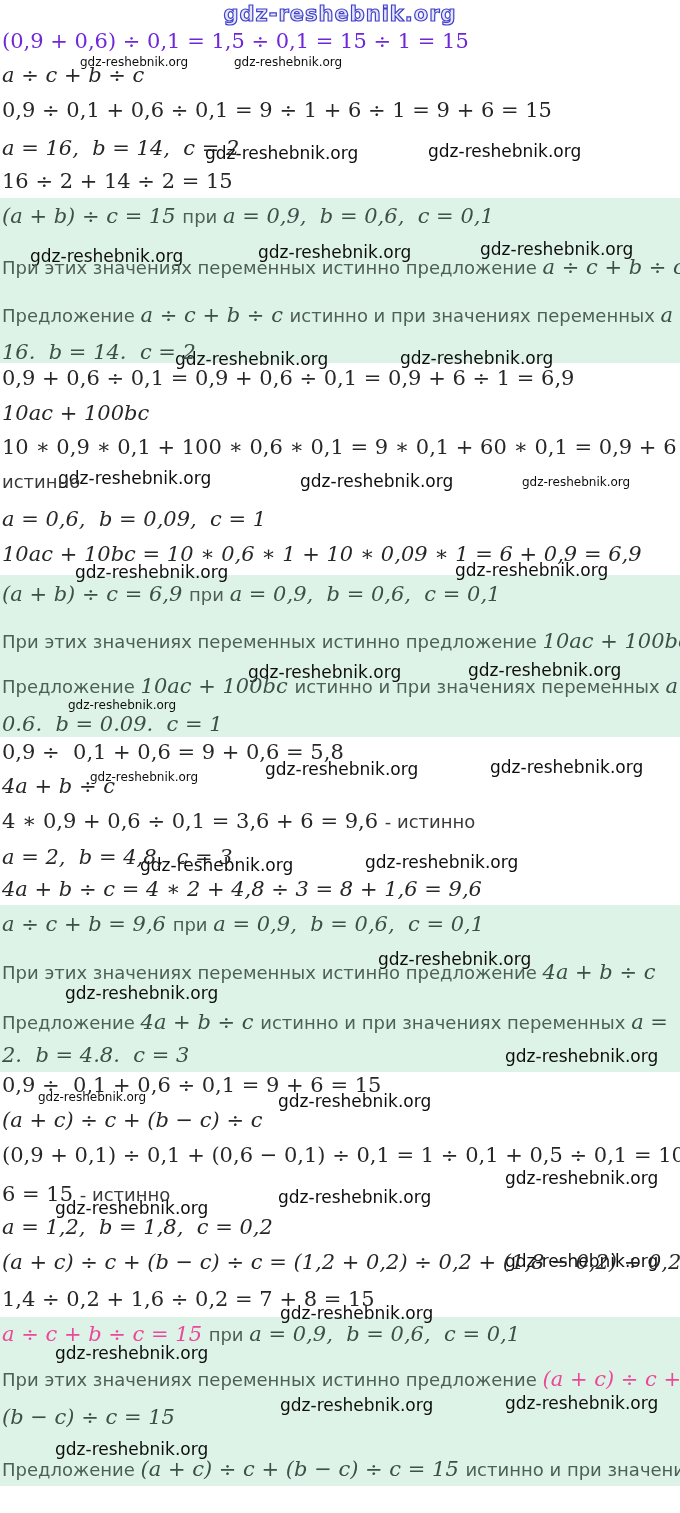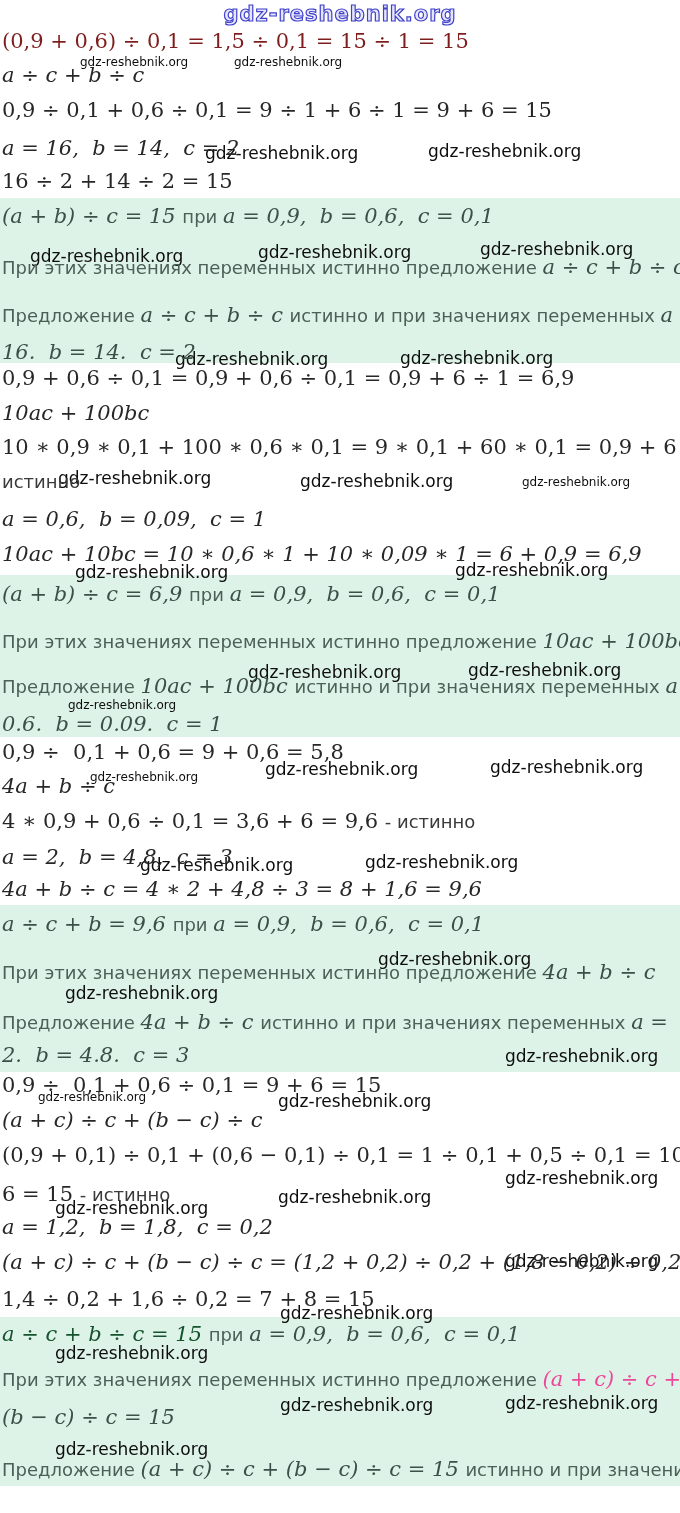--- a/index.html
+++ b/index.html
@@ -54,21 +54,21 @@
 
 <div id="page">
   <div id="header-wm" style="color: rgb(230, 230, 250);">gdz-reshebnik.org</div>
   <div id="bands">
       <div class="band" style="top: 198px; height: 165px; background: rgb(222, 243, 231);"></div>
       <div class="band" style="top: 575px; height: 162px; background: rgb(222, 243, 231);"></div>
       <div class="band" style="top: 905px; height: 167px; background: rgb(222, 243, 231);"></div>
       <div class="band" style="top: 1317px; height: 196px; background: rgb(222, 243, 231);"></div>
     </div>
   <div id="lines">
-      <div class="line" style="top: 30px;"><span class="seg-m" style="color: #7f1d1d; margin-top: 14px;">(0,9 + 0,6) ÷ 0,1 = 1,5 ÷ 0,1 = 15 ÷ 1 = 15</span></div>
+      <div class="line" style="top: 30px;"><span class="seg-m" style="color: #6d28d9; margin-top: 14px;">(0,9 + 0,6) ÷ 0,1 = 1,5 ÷ 0,1 = 15 ÷ 1 = 15</span></div>
       <div class="line" style="top: 64px;"><span class="seg-mi" style="color: rgb(39, 39, 39);">a ÷ c + b ÷ c</span></div>
       <div class="line" style="top: 99px;"><span class="seg-m" style="color: rgb(39, 39, 39);">0,9 ÷ 0,1 + 0,6 ÷ 0,1 = 9 ÷ 1 + 6 ÷ 1 = 9 + 6 = 15</span></div>
       <div class="line" style="top: 137px;"><span class="seg-mi" style="color: rgb(39, 39, 39);">a = 16,  b = 14,  c = 2</span></div>
       <div class="line" style="top: 170px;"><span class="seg-m" style="color: rgb(39, 39, 39);">16 ÷ 2 + 14 ÷ 2 = 15</span></div>
       <div class="line" style="top: 205px;"><span class="seg-mi" style="color: rgb(61, 79, 73);">(a + b) ÷ c = 15 </span><span class="seg-s" style="color: rgb(77, 95, 87);">при </span><span class="seg-mi" style="color: rgb(61, 79, 73);">a = 0,9,  b = 0,6,  c = 0,1</span></div>
       <div class="line" style="top: 256px;"><span class="seg-s" style="color: rgb(77, 95, 87);">При этих значениях переменных истинно предложение </span><span class="seg-mi" style="color: rgb(61, 79, 73);">a ÷ c + b ÷ c</span></div>
       <div class="line" style="top: 304px;"><span class="seg-s" style="color: rgb(77, 95, 87);">Предложение </span><span class="seg-mi" style="color: rgb(61, 79, 73);">a ÷ c + b ÷ c </span><span class="seg-s" style="color: rgb(77, 95, 87);">истинно и при значениях переменных </span><span class="seg-mi" style="color: rgb(61, 79, 73);">a =</span></div>
       <div class="line" style="top: 341px;"><span class="seg-mi" style="color: rgb(61, 79, 73);">16.  b = 14.  c = 2</span></div>
       <div class="line" style="top: 367px;"><span class="seg-m" style="color: rgb(39, 39, 39);">0,9 + 0,6 ÷ 0,1 = 0,9 + 0,6 ÷ 0,1 = 0,9 + 6 ÷ 1 = 6,9</span></div>
       <div class="line" style="top: 402px;"><span class="seg-mi" style="color: rgb(39, 39, 39);">10ac + 100bc</span></div>
@@ -89,21 +89,21 @@
       <div class="line" style="top: 961px;"><span class="seg-s" style="color: rgb(77, 95, 87);">При этих значениях переменных истинно предложение </span><span class="seg-mi" style="color: rgb(61, 79, 73);">4a + b ÷ c</span></div>
       <div class="line" style="top: 1011px;"><span class="seg-s" style="color: rgb(77, 95, 87);">Предложение </span><span class="seg-mi" style="color: rgb(61, 79, 73);">4a + b ÷ c </span><span class="seg-s" style="color: rgb(77, 95, 87);">истинно и при значениях переменных </span><span class="seg-mi" style="color: rgb(61, 79, 73);">a =</span></div>
       <div class="line" style="top: 1044px;"><span class="seg-mi" style="color: rgb(61, 79, 73);">2.  b = 4.8.  c = 3</span></div>
       <div class="line" style="top: 1074px;"><span class="seg-m" style="color: rgb(39, 39, 39);">0,9 ÷  0,1 + 0,6 ÷ 0,1 = 9 + 6 = 15</span></div>
       <div class="line" style="top: 1109px;"><span class="seg-mi" style="color: rgb(39, 39, 39);">(a + c) ÷ c + (b − c) ÷ c</span></div>
       <div class="line" style="top: 1144px;"><span class="seg-m" style="color: rgb(39, 39, 39);">(0,9 + 0,1) ÷ 0,1 + (0,6 − 0,1) ÷ 0,1 = 1 ÷ 0,1 + 0,5 ÷ 0,1 = 10 +</span></div>
       <div class="line" style="top: 1183px;"><span class="seg-m" style="color: rgb(39, 39, 39);">6 = 15 </span><span class="seg-s" style="color: rgb(58, 58, 58);">- истинно</span></div>
       <div class="line" style="top: 1216px;"><span class="seg-mi" style="color: rgb(39, 39, 39);">a = 1,2,  b = 1,8,  c = 0,2</span></div>
       <div class="line" style="top: 1251px;"><span class="seg-mi" style="color: rgb(39, 39, 39);">(a + c) ÷ c + (b − c) ÷ c = (1,2 + 0,2) ÷ 0,2 + (1,8 − 0,2) ÷ 0,2 =</span></div>
       <div class="line" style="top: 1288px;"><span class="seg-m" style="color: rgb(39, 39, 39); margin-top: 12px;">1,4 ÷ 0,2 + 1,6 ÷ 0,2 = 7 + 8 = 15</span></div>
-      <div class="line" style="top: 1323px;"><span class="seg-mi" style="color: #14532d;">a ÷ c + b ÷ c = 15 </span><span class="seg-s" style="color: rgb(77, 95, 87);">при </span><span class="seg-mi" style="color: rgb(61, 79, 73);">a = 0,9,  b = 0,6,  c = 0,1</span></div>
+      <div class="line" style="top: 1323px;"><span class="seg-mi" style="color: #ec4899;">a ÷ c + b ÷ c = 15 </span><span class="seg-s" style="color: rgb(77, 95, 87);">при </span><span class="seg-mi" style="color: rgb(61, 79, 73);">a = 0,9,  b = 0,6,  c = 0,1</span></div>
       <div class="line" style="top: 1368px;"><span class="seg-s" style="color: rgb(77, 95, 87);">При этих значениях переменных истинно предложение </span><span class="seg-mi" style="color: #ec4899;">(a + c) ÷ c +</span></div>
       <div class="line" style="top: 1406px;"><span class="seg-mi" style="color: rgb(61, 79, 73);">(b − c) ÷ c = 15</span></div>
       <div class="line" style="top: 1458px;"><span class="seg-s" style="color: rgb(77, 95, 87);">Предложение </span><span class="seg-mi" style="color: rgb(61, 79, 73);">(a + c) ÷ c + (b − c) ÷ c = 15 </span><span class="seg-s" style="color: rgb(77, 95, 87);">истинно и при значениях</span></div>
       <div class="line" style="top: 1492px;"><span class="seg-s" style="color: rgb(77, 95, 87);">переменных </span><span class="seg-mi" style="color: rgb(61, 79, 73);">a = 1,2,  b = 1,8,  c = 0,2</span></div>
     </div>
   <div id="wms">
       <span class="wm wm-sm" style="left: 80px; top: 55px; color: rgb(13, 13, 13);">gdz-reshebnik.org</span>
       <span class="wm wm-sm" style="left: 234px; top: 55px; color: rgb(13, 13, 13);">gdz-reshebnik.org</span>
       <span class="wm wm-md" style="left: 205px; top: 143px; color: rgb(13, 13, 13);">gdz-reshebnik.org</span>
       <span class="wm wm-md" style="left: 428px; top: 141px; color: rgb(13, 13, 13);">gdz-reshebnik.org</span>

